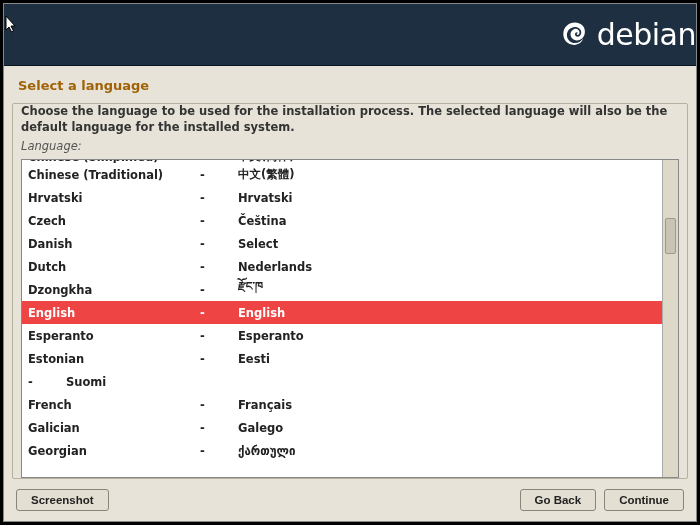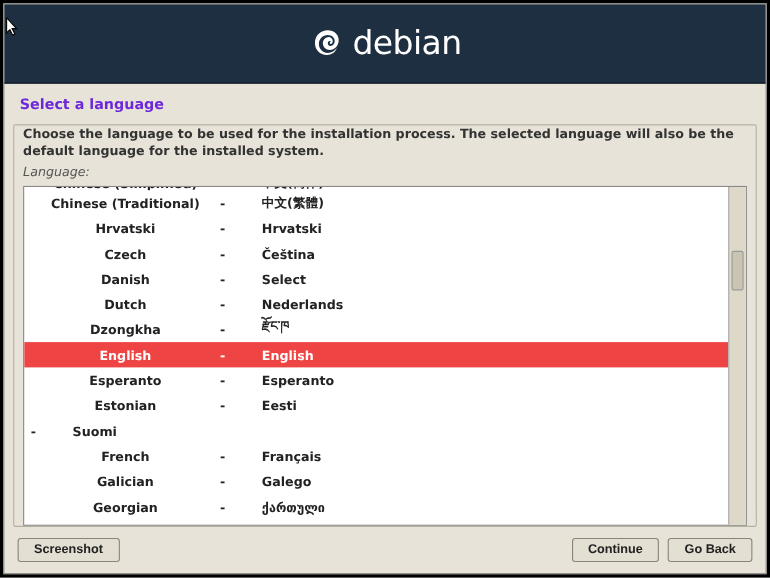--- a/index.html
+++ b/index.html
@@ -19,24 +19,24 @@
 .window {
   width: 100%;
   height: 100%;
   background: #e7e3d8;
   border: 1px solid #888;
   display: flex;
   flex-direction: column;
 }
 .header {
   background: #1d2f40;
-  height: 72px;
+  height: 62px;
   display: flex;
   align-items: center;
-  justify-content: center;
+  justify-content: flex-end;
   border-bottom: 1px solid #0a1520;
 }
 .logo-wrap {
   display: flex;
   align-items: center;
   gap: 4px;
 }
 .swirl {
   width: 36px;
   height: 36px;
@@ -44,21 +44,21 @@
 .brand {
   color: #fff;
   font-size: 30px;
   font-weight: 400;
   letter-spacing: -0.5px;
 }
 .title {
   padding: 12px 14px 10px 14px;
   font-size: 13px;
   font-weight: bold;
-  color: #6d28d9;
+  color: #a16207;
 }
 .panel {
   margin: 0 8px;
   background: #e7e3d8;
   border: 1px solid #b5b19f;
   border-radius: 2px;
   flex: 1;
   padding: 0 8px;
   display: flex;
   flex-direction: column;
@@ -106,21 +106,21 @@
   padding-left: 6px;
 }
 .row.cut {
   height: 13px;
   overflow: hidden;
 }
 .row.selected {
   background: #ef4444;
   color: #fff;
 }
-.col1 { width: 172px; text-align: center; }
+.col1 { width: 172px; }
 .dash { width: 26px; text-align: left; }
 .col2 { flex: 1; margin-left: 12px; }
 .scrollbar {
   width: 16px;
   background: #ddd8c8;
   border-left: 1px solid #aaa;
   position: relative;
 }
 .thumb {
   position: absolute;
@@ -254,21 +254,21 @@
         </div>
         <div class="scrollbar">
           <div class="thumb"></div>
         </div>
       </div>
     </div>
 
     <div class="footer">
       <button class="btn">Screenshot</button>
       <div class="spacer"></div>
+      <button class="btn">Go Back</button>
       <button class="btn">Continue</button>
-      <button class="btn">Go Back</button>
     </div>
   </div>
 </div>
 
 <svg class="cursor" viewBox="0 0 12 18">
   <path d="M0 0 L0 14 L3 11 L5.5 16 L7.5 15 L5 10 L9 10 Z" fill="#fff" stroke="#000" stroke-width="1"></path>
 </svg>
 
 </body></html>

